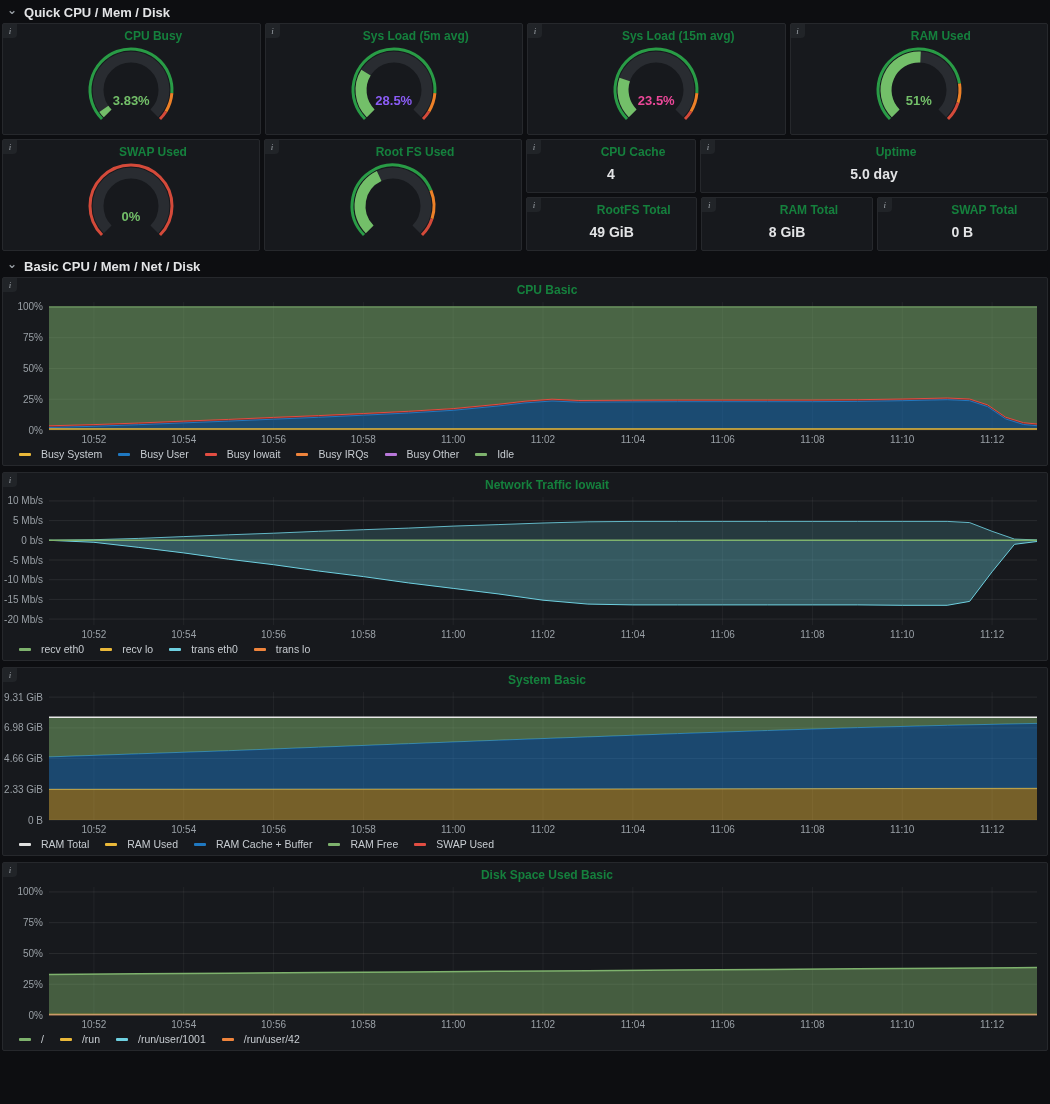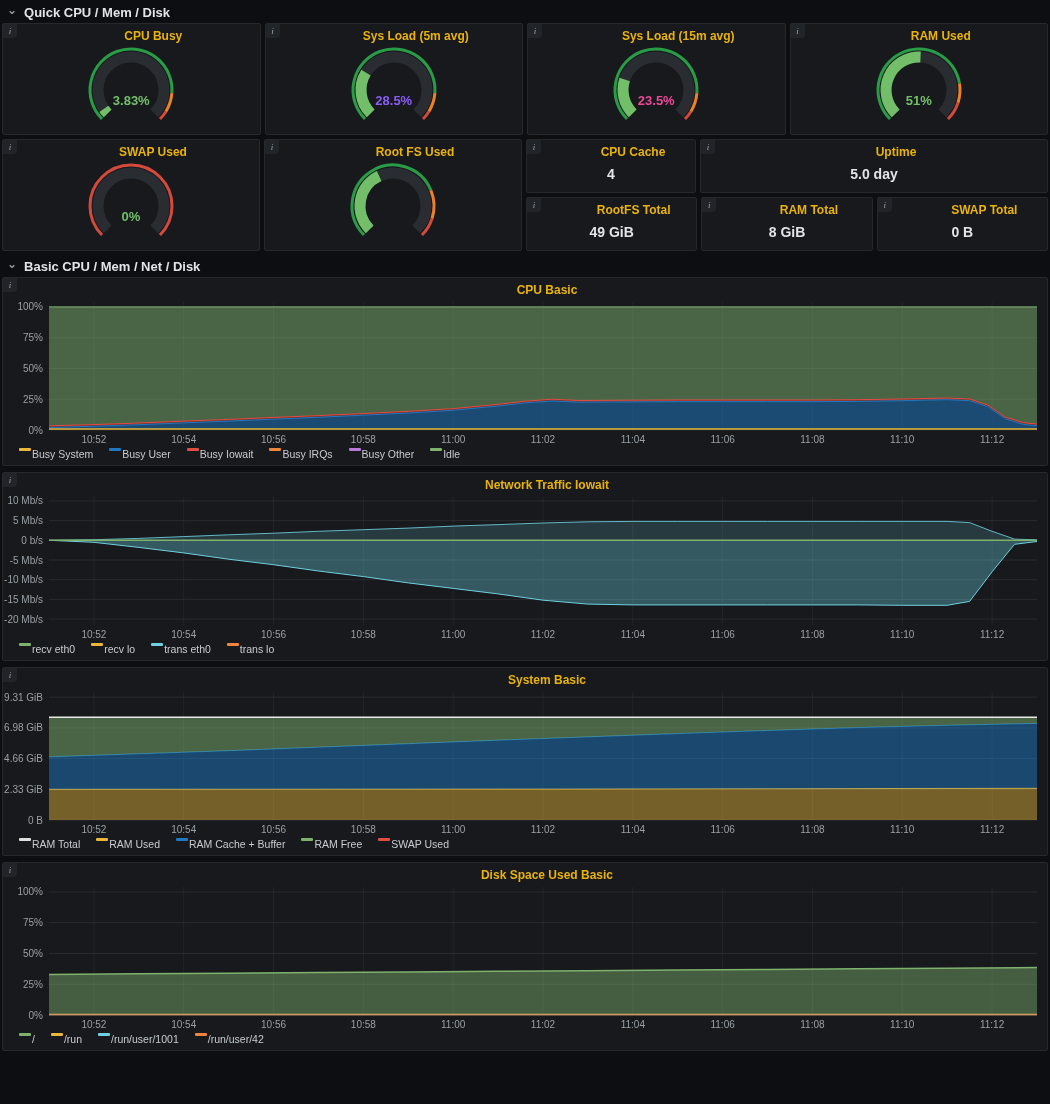--- a/index.html
+++ b/index.html
@@ -23,21 +23,21 @@
     position:relative;
   }
   .info-corner{
     position:absolute;top:0;left:0;width:14px;height:14px;z-index:3;
     background:#212428;color:#9aa0a6;
     font-size:9px;font-style:italic;font-family:"Liberation Serif",serif;
     display:flex;align-items:center;justify-content:center;
     border-bottom-right-radius:4px;cursor:pointer;
   }
   .panel-title{
-    text-align:center;font-size:12px;font-weight:600;color:#eab308;
+    text-align:center;font-size:12px;font-weight:600;color:#15803d;
     padding-top:5px;white-space:nowrap;cursor:pointer;margin-left:44px;
   }
   .gauge-panel{flex:1;height:112px}
   .gauge-wrap{position:relative;height:90px;display:flex;justify-content:center}
   .gauge-value{
     position:absolute;left:0;right:0;top:50px;text-align:center;
     font-size:13px;font-weight:700;
   }
   .row-mixed{height:112px}
   .fixed-gauge{flex:0 0 258px}
@@ -46,21 +46,21 @@
   .stat-panel{display:flex;flex-direction:column;align-items:center}
   .stat-cores{flex:0 0 170px}
   .stat-grow{flex:1}
   .stat-value{font-size:14px;font-weight:700;margin-top:7px;color:#e3e4e6}
   .chart-panel{margin-bottom:6px}
   .chart-mount{width:100%;height:150px;cursor:crosshair}
   .legend{
     display:flex;gap:16px;padding:1px 0 5px 16px;
     font-size:10.5px;color:#c7ccd1;align-items:center;flex-wrap:nowrap;
   }
-  .legend-item{display:flex;align-items:flex-start;gap:1px;cursor:pointer}
+  .legend-item{display:flex;align-items:center;gap:10px;cursor:pointer}
   .legend-mark{width:12px;height:3px;border-radius:1px;display:inline-block}
   svg text{font-family:"Liberation Sans","DejaVu Sans",sans-serif}
 </style>
 </head>
 <body>
 
 <div class="page">
 
   <div class="section-header">
     <span class="chev">⌄</span>

